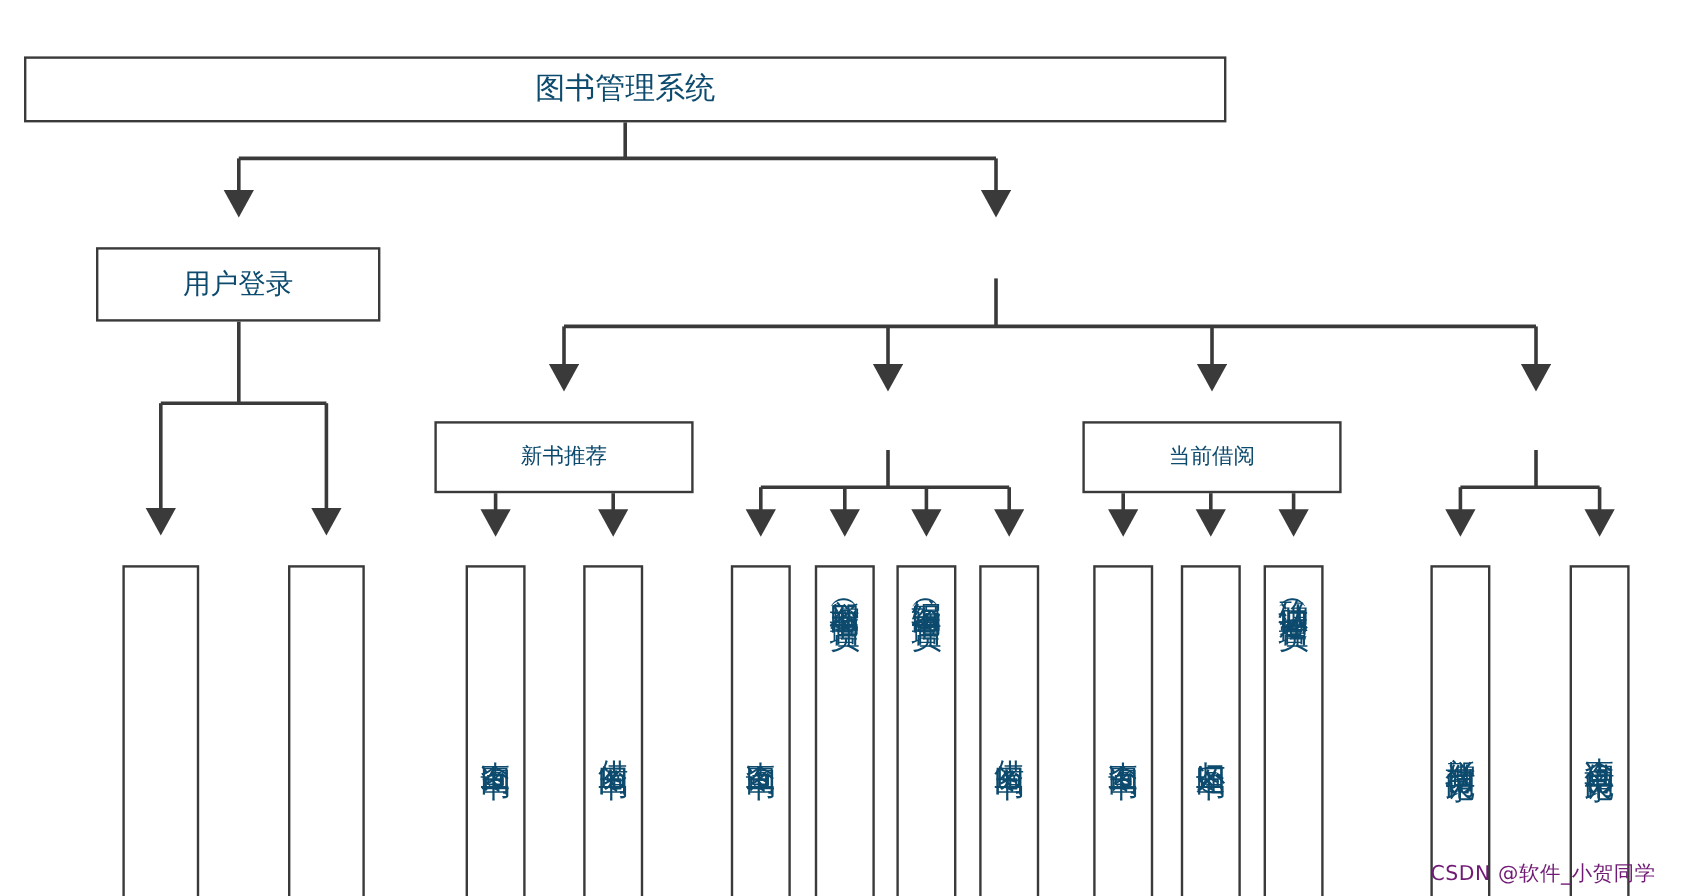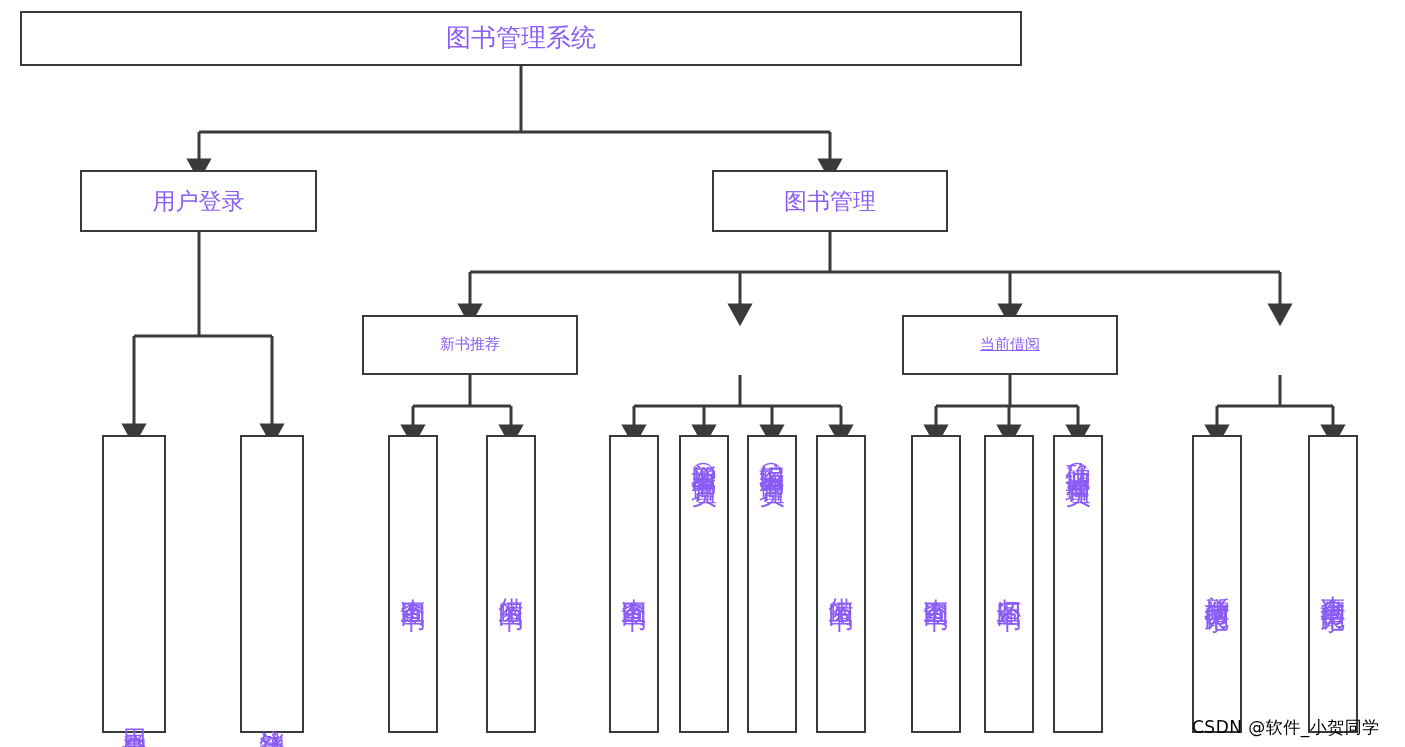--- a/index.html
+++ b/index.html
@@ -26,54 +26,55 @@
     pointer-events: none;
   }
   .node {
     position: absolute;
     box-sizing: border-box;
     background: #ffffff;
     border: 2.5px solid #3a3a3a;
     display: flex;
     align-items: center;
     justify-content: center;
-    color: #8b5cf6;
+    color: #0c4a6e;
+    margin-top: 36px;
   }
   .node .lbl {
     display: block;
     text-align: center;
     white-space: nowrap;
     line-height: 1.06;
   }
   
   .h-node .lbl {
     writing-mode: horizontal-tb;
   }
   .node-root .lbl { font-size: 25px; }
   .node-l2 .lbl   { font-size: 23px; }
-  .node-l3 .lbl   { font-size: 15px; }
+  .node-l3 .lbl   { font-size: 18px; }
 
   
   .v-node {
     align-items: flex-start;
     justify-content: center;
     padding-top: 6px;
   }
   .v-node.align-middle { align-items: center; padding-top: 0; }
   .v-node.align-bottom { align-items: flex-end; padding-bottom: 10px; padding-top: 0; }
   .v-node .lbl {
     writing-mode: vertical-rl;
     text-orientation: upright;
     font-size: 25px;
     letter-spacing: 3px;
     line-height: 1;
   }
   .watermark {
     position: absolute;
-    color: #000000;
+    color: #701a75;
     font-size: 17px;
     white-space: nowrap;
     letter-spacing: 0.5px;
   }
 </style>
 </head>
 <body>
 
 <div id="canvas">
 
@@ -127,28 +128,25 @@
     </g>
   </svg>
 
   <div class="node h-node node-root" style="left:20px; top:11px; width:1002px; height:55px;">
     <span class="lbl">图书管理系统</span>
   </div>
 
   <div class="node h-node node-l2" style="left:80px; top:170px; width:237px; height:62px;">
     <span class="lbl">用户登录</span>
   </div>
-  <div class="node h-node node-l2" style="left:712px; top:170px; width:236px; height:62px;">
-    <span class="lbl">图书管理</span>
-  </div>
 
   <div class="node h-node node-l3" style="left:362px; top:315px; width:216px; height:60px;">
     <span class="lbl">新书推荐</span>
   </div>
-  <div class="node h-node node-l3" style="left:902px; top:315px; width:216px; height:60px;text-decoration:underline;">
+  <div class="node h-node node-l3" style="left:902px; top:315px; width:216px; height:60px;">
     <span class="lbl">当前借阅</span>
   </div>
 
   <div class="node v-node align-bottom" style="left:102px; top:435px; width:64px; height:298px;">
     <span class="lbl">用户登录</span>
   </div>
   <div class="node v-node align-bottom" style="left:240px; top:435px; width:64px; height:298px;">
     <span class="lbl">注销登录</span>
   </div>
 

